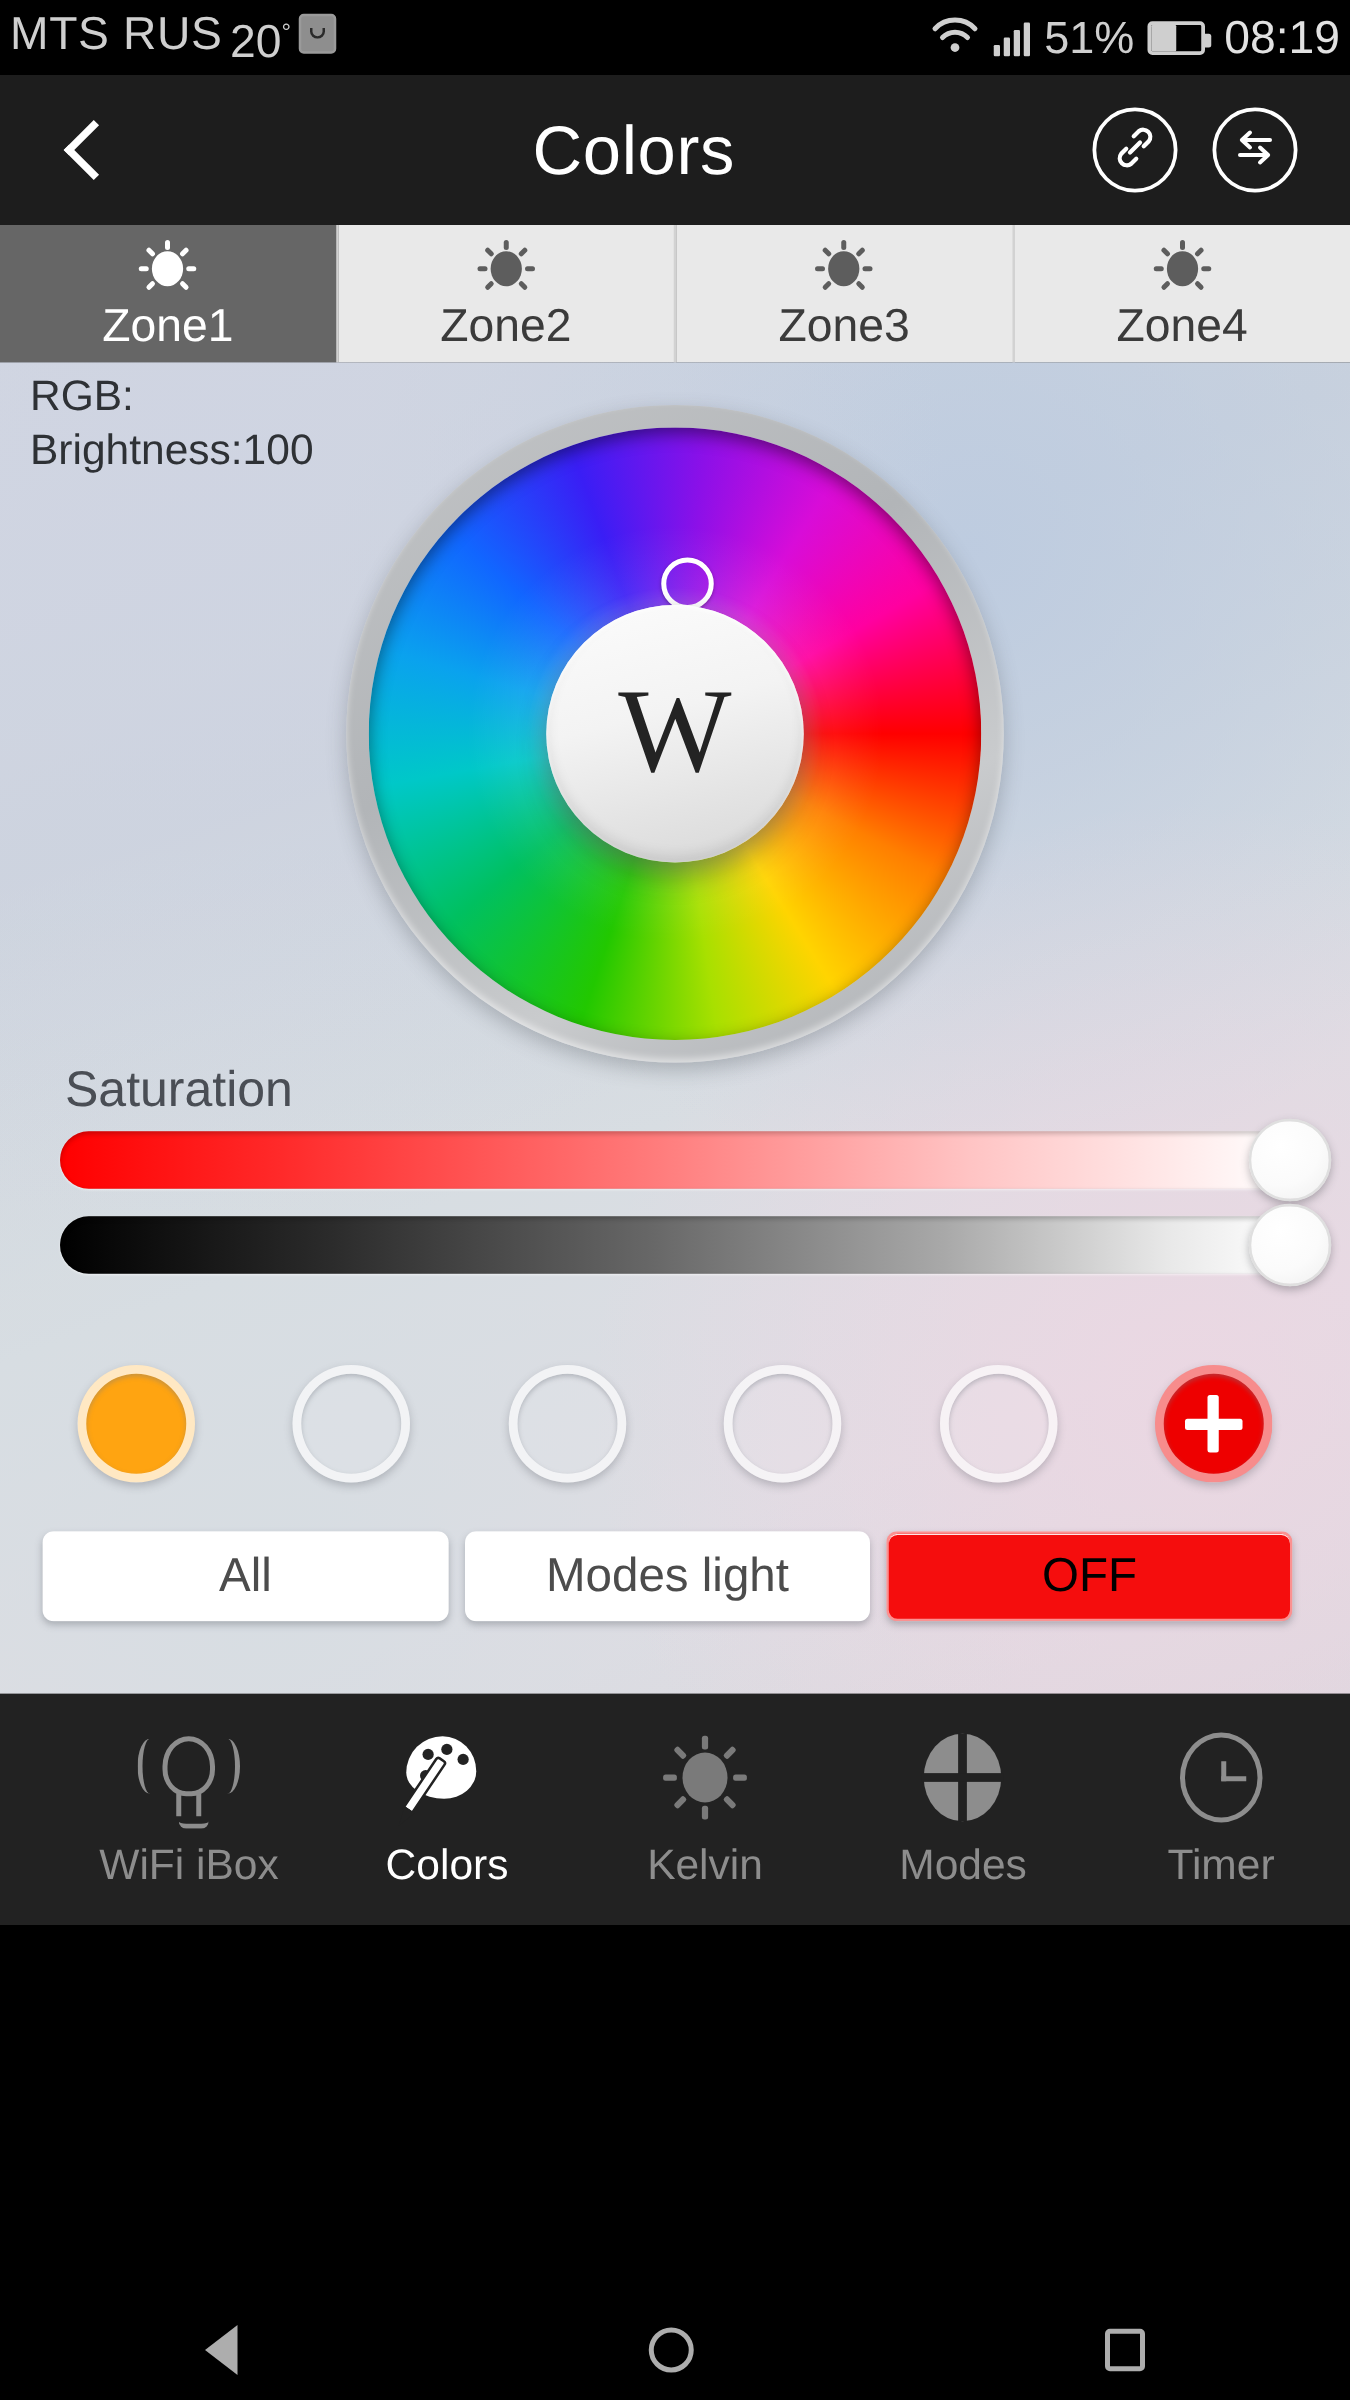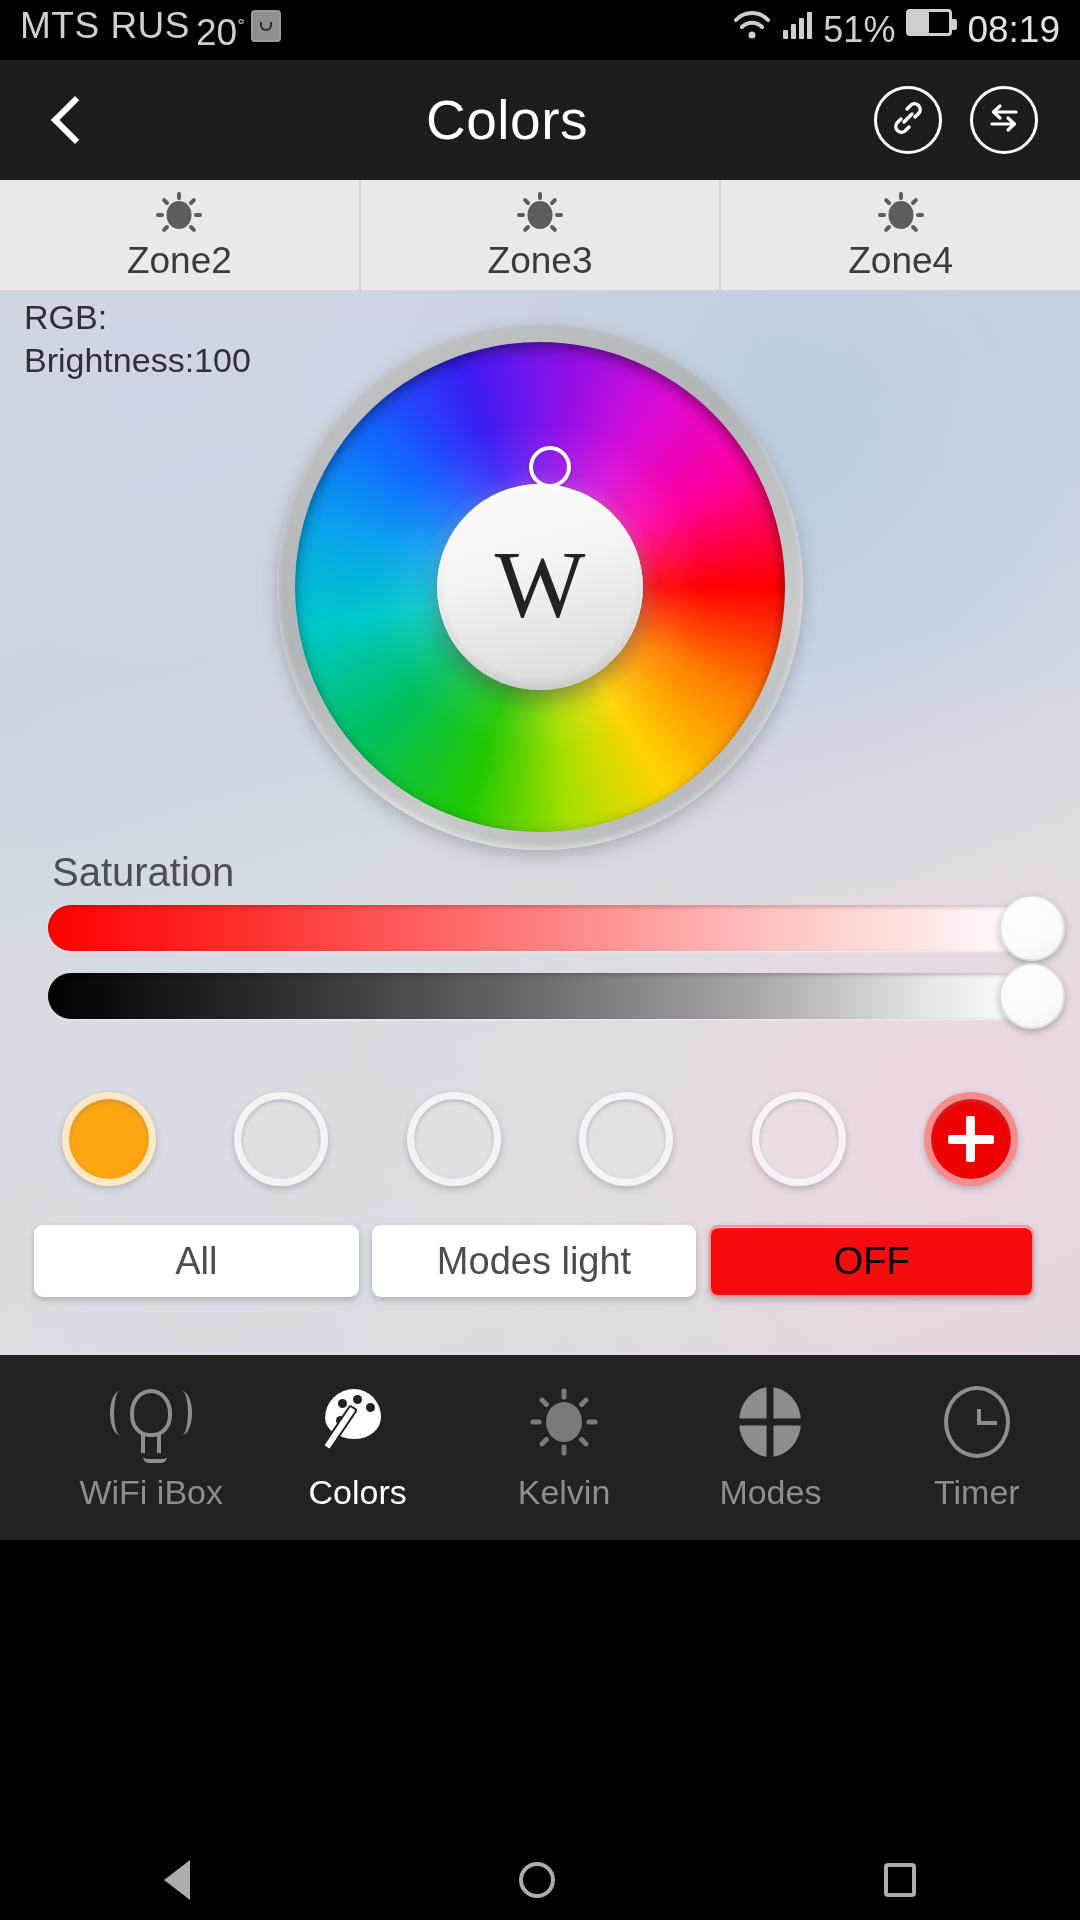--- a/index.html
+++ b/index.html
@@ -9,33 +9,33 @@
     background:#000; overflow:hidden;
     -webkit-font-smoothing:antialiased;
   }
   #app { position:relative; width:1080px; height:1920px; background:#000; }
 
   
   .statusbar{
     position:absolute; top:0; left:0; width:1080px; height:60px;
     background:#000; color:#c9c9c9;
     display:flex; align-items:center; justify-content:space-between;
-    padding:0 20px;
+    padding:0 8px;
   }
   .sb-left{ display:flex; align-items:flex-start; gap:6px; }
   .sb-carrier{ font-size:37px; color:#cfcfcf; letter-spacing:.5px; line-height:60px;}
   .sb-temp{ font-size:37px; color:#cfcfcf; line-height:60px; }
   .sb-temp sup{ font-size:19px; }
   .sb-smallbox{
     width:30px;height:32px;border:2px solid #9a9a9a;border-radius:4px;
     margin-top:14px; display:flex;align-items:center;justify-content:center;
     background:#8e8e8e;
   }
   .sb-smallbox i{ display:block;width:12px;height:9px;border:2px solid #2a2a2a;border-top:none;border-radius:0 0 7px 7px;}
-  .sb-right{ display:flex; gap:11px; }
+  .sb-right{ display:flex; align-items:center; gap:11px; }
   .sb-pct{ font-size:36px; color:#cfcfcf; }
   .sb-time{ font-size:37px; color:#e2e2e2; margin-left:4px;}
   .bars{ display:flex; align-items:flex-end; gap:3px; height:30px;}
   .bars span{ width:5px; background:#cfcfcf; border-radius:1px;}
   .bat{
     width:46px;height:27px;border:3px solid #cfcfcf;border-radius:4px;position:relative;
     display:flex;align-items:center;
   }
   .bat::after{content:"";position:absolute;right:-8px;top:7px;width:5px;height:11px;background:#cfcfcf;border-radius:0 2px 2px 0;}
   .bat i{display:block;height:100%;width:50%;background:#cfcfcf;border-radius:1px;}
@@ -306,20 +306,33 @@
                 <path d="M9 26 H31"></path>
                 <path d="M25 20 L31.5 26 L25 32"></path>
               </g>
             </svg>
         </span>
       </div>
     </div>
   </div>
 
   <div class="tabs">
+    <div class="tab active">
+      <span class="sun">
+          <span class="core"></span>
+        <span class="ray" style="transform:translate(-50%,-50%) rotate(0deg) translateY(-19px)"></span>
+        <span class="ray" style="transform:translate(-50%,-50%) rotate(45deg) translateY(-19px)"></span>
+        <span class="ray" style="transform:translate(-50%,-50%) rotate(90deg) translateY(-19px)"></span>
+        <span class="ray" style="transform:translate(-50%,-50%) rotate(135deg) translateY(-19px)"></span>
+        <span class="ray" style="transform:translate(-50%,-50%) rotate(225deg) translateY(-19px)"></span>
+        <span class="ray" style="transform:translate(-50%,-50%) rotate(270deg) translateY(-19px)"></span>
+        <span class="ray" style="transform:translate(-50%,-50%) rotate(315deg) translateY(-19px)"></span>
+      </span>
+      <span class="tab-label">Zone1</span>
+    </div>
     <div class="tab">
       <span class="sun">
           <span class="core"></span>
         <span class="ray" style="transform:translate(-50%,-50%) rotate(0deg) translateY(-19px)"></span>
         <span class="ray" style="transform:translate(-50%,-50%) rotate(45deg) translateY(-19px)"></span>
         <span class="ray" style="transform:translate(-50%,-50%) rotate(90deg) translateY(-19px)"></span>
         <span class="ray" style="transform:translate(-50%,-50%) rotate(135deg) translateY(-19px)"></span>
         <span class="ray" style="transform:translate(-50%,-50%) rotate(225deg) translateY(-19px)"></span>
         <span class="ray" style="transform:translate(-50%,-50%) rotate(270deg) translateY(-19px)"></span>
         <span class="ray" style="transform:translate(-50%,-50%) rotate(315deg) translateY(-19px)"></span>

